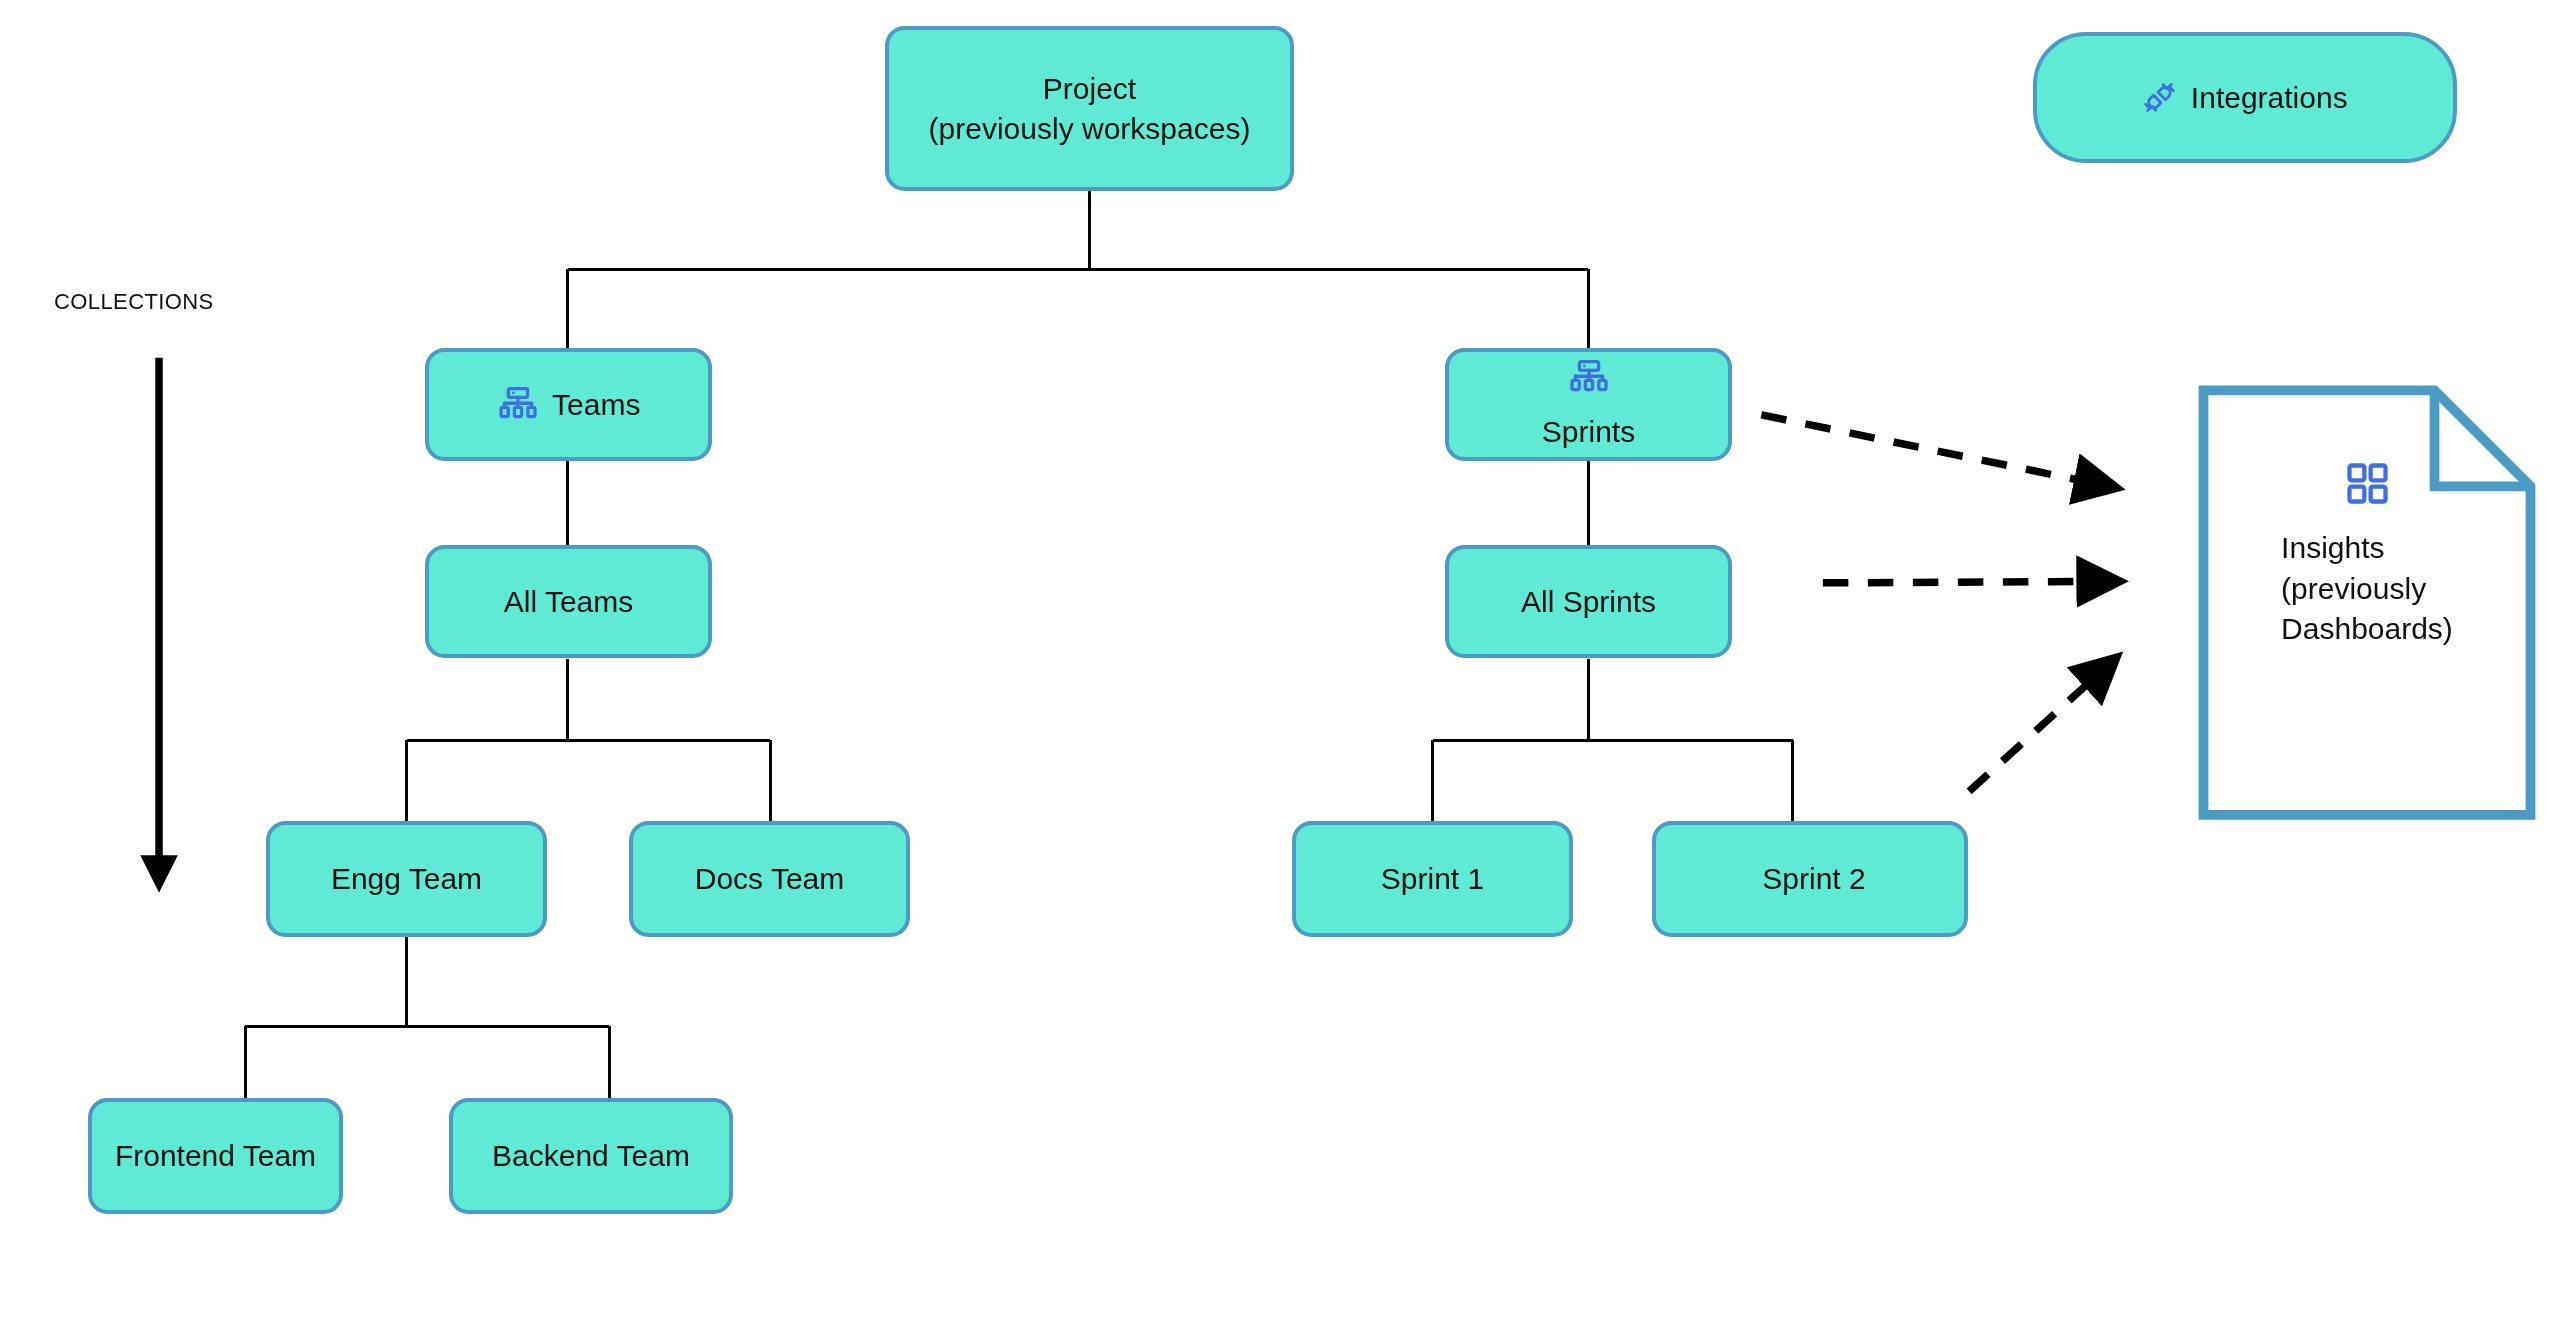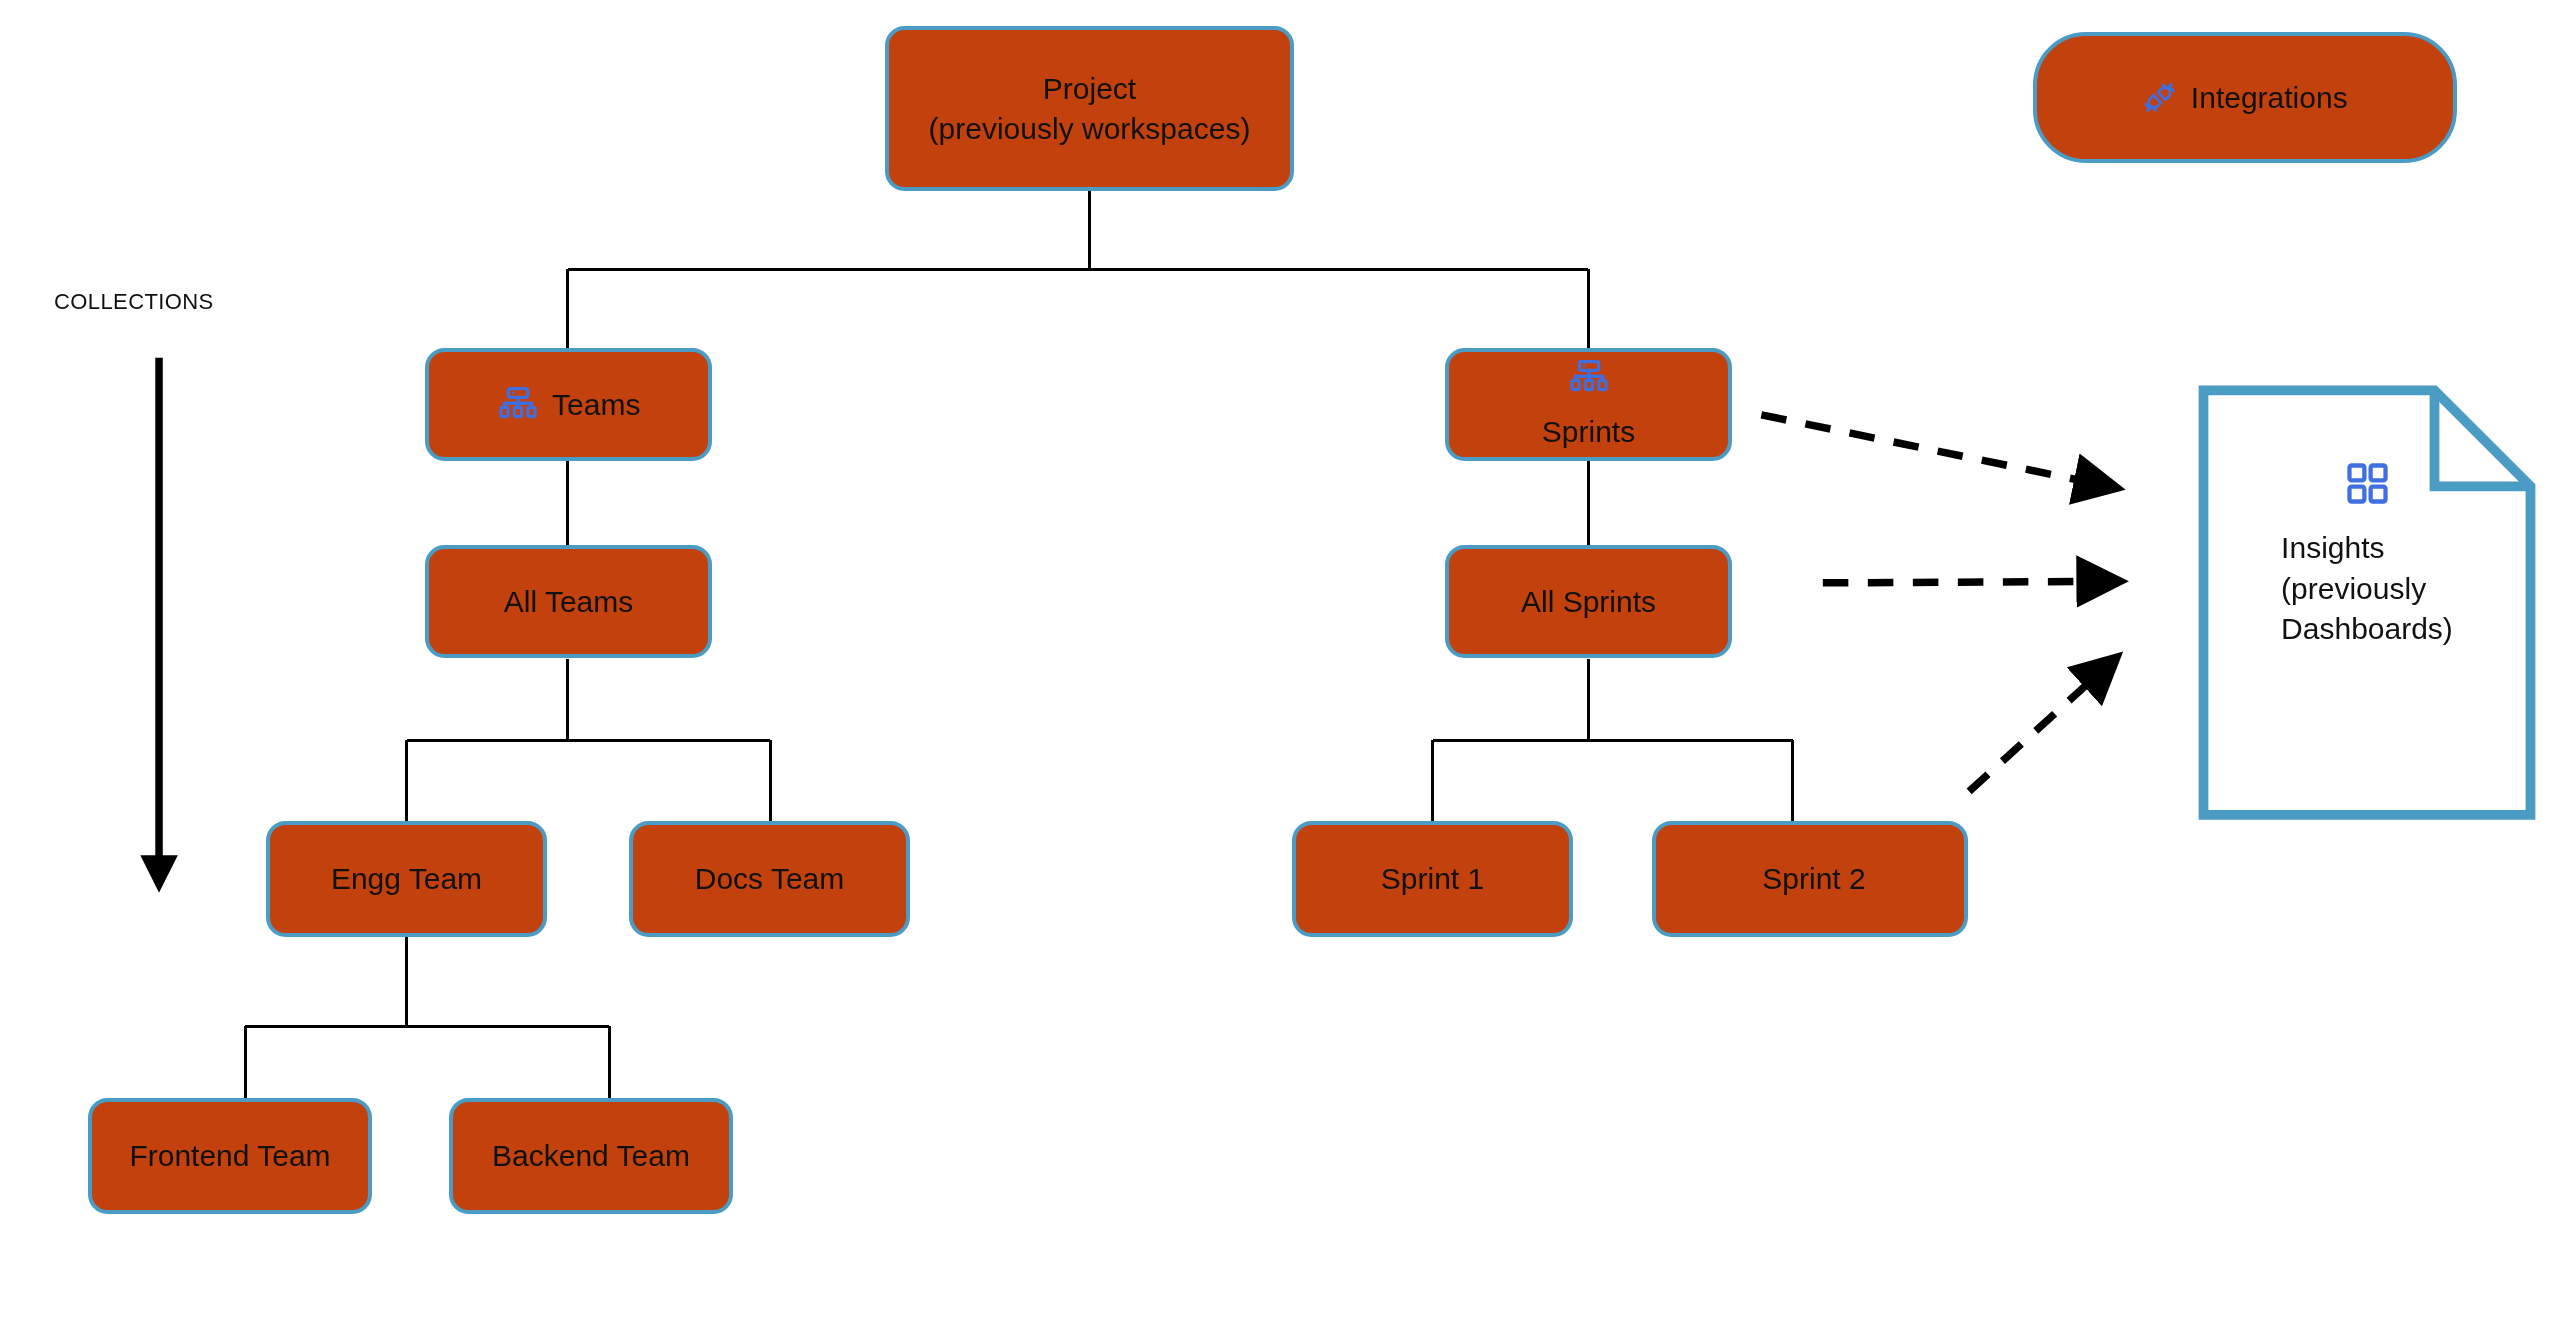--- a/index.html
+++ b/index.html
@@ -21,21 +21,21 @@
     position: absolute;
     left: 0;
     top: 0;
     width: 2576px;
     height: 1336px;
     pointer-events: none;
   }
   .node {
     position: absolute;
     box-sizing: border-box;
-    background: #c2410c;
+    background: #5eead4;
     border: 4.5px solid #4a9cc5;
     border-radius: 19.5px;
     display: flex;
     align-items: center;
     justify-content: center;
     text-align: center;
     color: #111111;
     font-size: 30px;
     line-height: 1.32;
     z-index: 3;
@@ -203,21 +203,21 @@
   </div>
 
   <div class="node" style="left:1292px; top:821px; width:281px; height:116px;">
     <span class="label">Sprint 1</span>
   </div>
 
   <div class="node" style="left:1652px; top:821px; width:316px; height:116px;padding-left:8px;">
     <span class="label">Sprint 2</span>
   </div>
 
-  <div class="node" style="left:88px; top:1098px; width:284px; height:116px;">
+  <div class="node" style="left:88px; top:1098px; width:255px; height:116px;">
     <span class="label">Frontend Team</span>
   </div>
 
   <div class="node" style="left:449px; top:1098px; width:284px; height:116px;">
     <span class="label">Backend Team</span>
   </div>
 
   <div class="node pill with-icon" style="left:2033px; top:32px; width:424px; height:131px;">
     <span class="icon">
       <svg width="35" height="35" viewBox="0 0 24 24" fill="none" stroke="#3f6fe0" stroke-width="1.9" stroke-linecap="round" stroke-linejoin="round">

